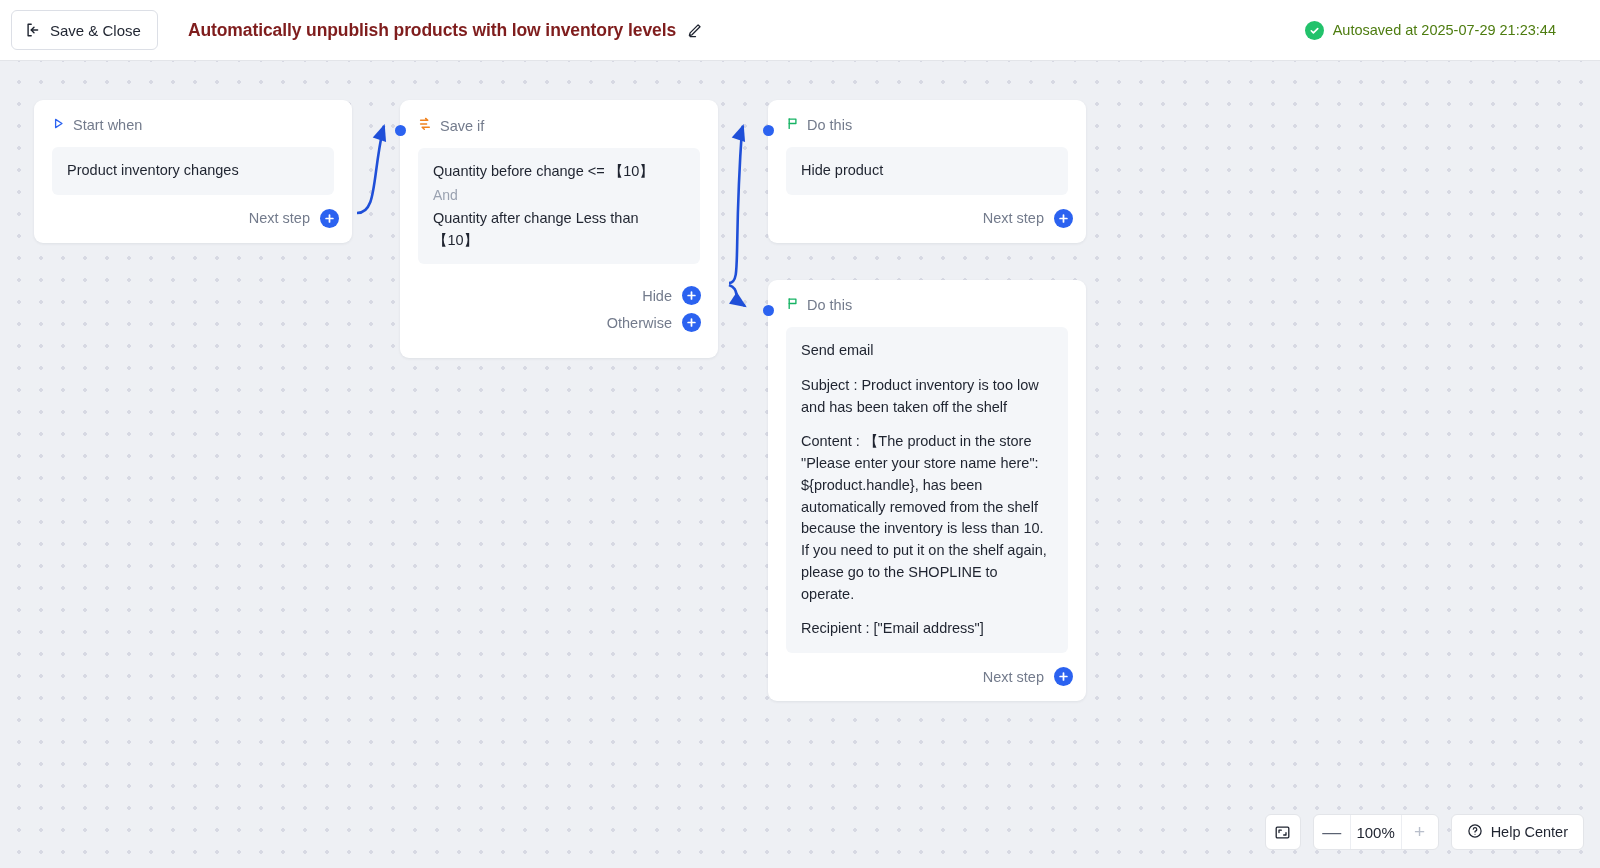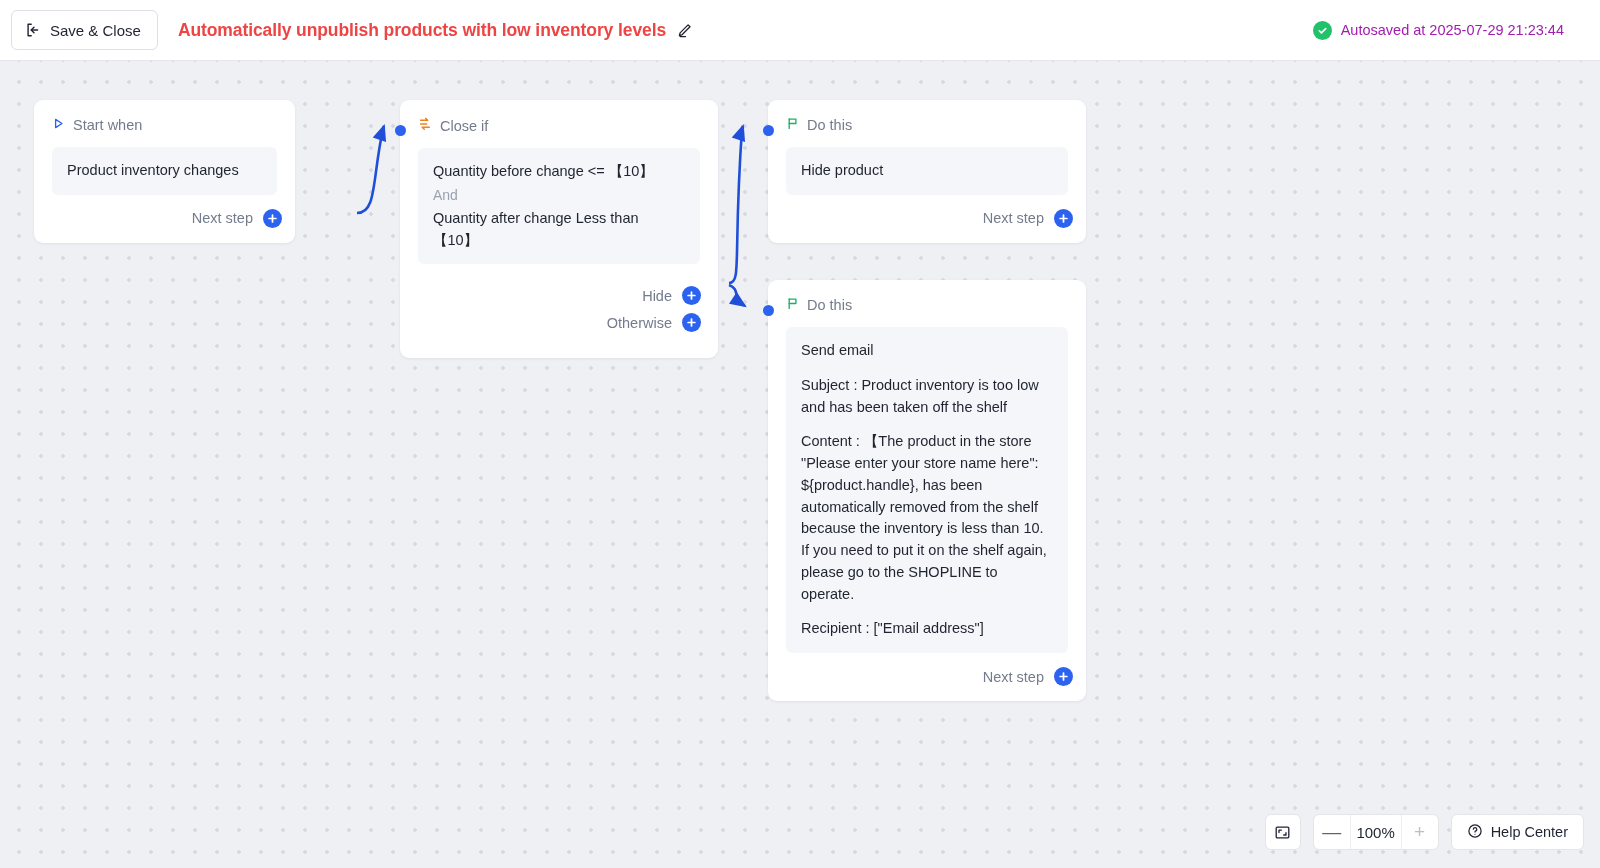--- a/index.html
+++ b/index.html
@@ -26,37 +26,37 @@
     display: flex; align-items: center; gap: 9px;
     background: #fff;
     border: 1px solid #dcdfe6;
     border-radius: 6px;
     font-size: 15px;
     color: #1f2430;
     cursor: pointer;
   }
   .save-close-btn svg { display: block; }
   .wf-title {
-    margin-left: 20px;
+    margin-left: 30px;
     font-size: 17.5px;
     font-weight: bold;
-    color: #ef4444;
+    color: #7f1d1d;
     letter-spacing: -0.1px;
     white-space: nowrap;
   }
   .edit-pencil { margin-left: 10px; cursor: pointer; display: flex; align-items: center; }
   .header-right {
     margin-left: auto;
     display: flex; align-items: center; gap: 0;
     padding-right: 16px;
   }
   .autosave {
     display: flex; align-items: center; gap: 9px;
-    font-size: 14.5px; color: #a21caf;
-    margin-right: 20px;
+    font-size: 14.5px; color: #4d7c0f;
+    margin-right: 28px;
     white-space: nowrap;
     padding-left: 36px;
   }
   .check-circle {
     width: 19px; height: 19px; border-radius: 50%;
     background: #22c26b;
     display: flex; align-items: center; justify-content: center;
     flex: none;
   }
   .start-wf-btn {
@@ -217,21 +217,21 @@
       </marker>
     </defs>
 
     <path d="M357,152 C377,152 372,118 383,68 L384,65" stroke="#1f4fd8" stroke-width="2.6" fill="none" marker-end="url(#arrow)"></path>
 
     <path d="M729,222 C742,222 733,196 742,68 L743,65" stroke="#1f4fd8" stroke-width="2.6" fill="none" marker-end="url(#arrow)"></path>
 
     <path d="M729,224 C740,228 733,236 742,243 L745,245" stroke="#1f4fd8" stroke-width="2.6" fill="none" marker-end="url(#arrow)"></path>
   </svg>
 
-  <div class="node" style="left:34px; top:39px; width:261px;">
+  <div class="node" style="left:34px; top:39px; width:318px;">
     <div class="node-head">
       <span>
         <svg width="13" height="13" viewBox="0 0 13 13" fill="none" stroke="#2b62f0" stroke-width="1.3" stroke-linejoin="round">
           <path d="M3.6 2.4 10 6.5 3.6 10.6z"></path>
         </svg>
       </span>
       <span>Start when</span>
     </div>
     <div class="node-body">Product inventory changes</div>
     <div class="next-step-row">
@@ -247,21 +247,21 @@
   <div class="node" style="left:400px; top:39px; width:318px;">
     <span class="anchor-dot" style="left:-5px; top:25px;"></span>
     <div class="node-head">
       <span>
         <svg width="14" height="14" viewBox="0 0 14 14" fill="none" stroke="#f0821e" stroke-width="1.45" stroke-linecap="round" stroke-linejoin="round">
           <path d="M2.6 3.3h7.2L7.6 1.4"></path>
           <path d="M11.3 10.3H4.1l2.2 1.9"></path>
           <path d="M2.6 6.9h6"></path>
         </svg>
       </span>
-      <span>Close if</span>
+      <span>Save if</span>
     </div>
     <div class="node-body">
       <div>Quantity before change &lt;=  【10】</div>
       <div class="cond-join">And</div>
       <div>Quantity after change Less than  【10】</div>
     </div>
     <div class="branch-row" style="margin-top:22px;">
       <span>Hide</span>
       <span class="plus-btn">
         <svg width="11" height="11" viewBox="0 0 12 12" fill="none" stroke="#fff" stroke-width="1.9" stroke-linecap="round">

